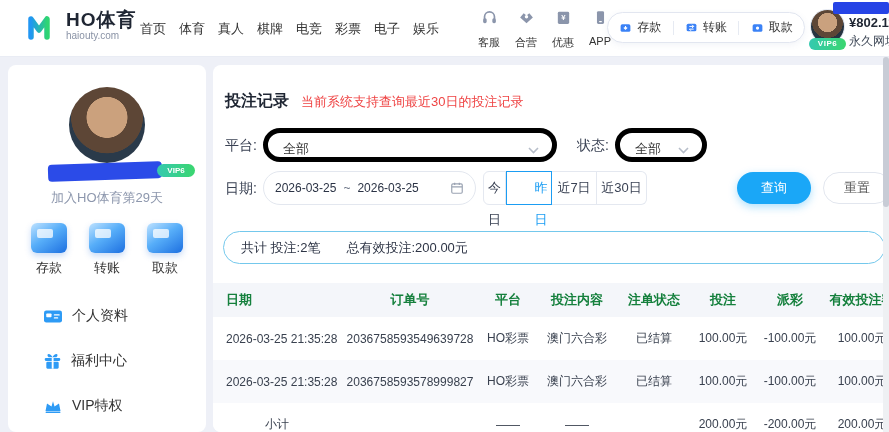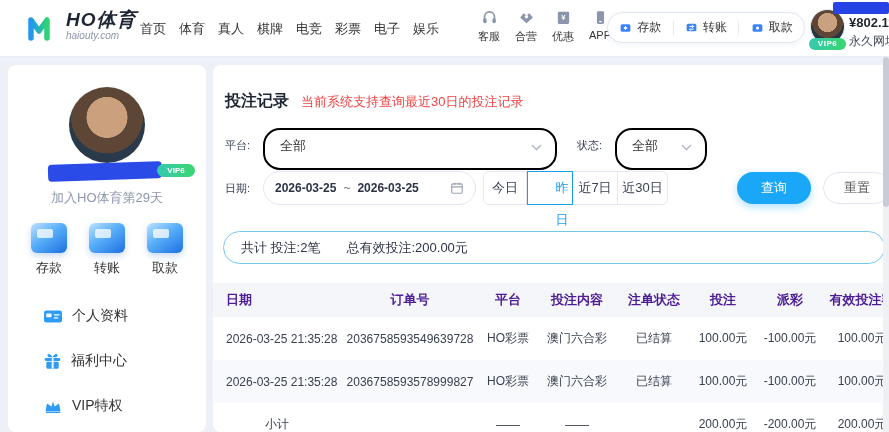--- a/index.html
+++ b/index.html
@@ -4,29 +4,29 @@
 <style>
   * { margin:0; padding:0; box-sizing:border-box; }
   html,body { width:889px; height:432px; overflow:hidden; }
   body {
     font-family:"Liberation Sans","DejaVu Sans",sans-serif;
     background:#eef0f7; color:#333; position:relative;
   }
   
   .header { position:absolute; left:0; top:0; width:889px; height:57px;
     background:#fff; border-bottom:1px solid #e9ecf4; z-index:5; }
-  .logo { position:absolute; left:26px; top:10px; display:flex; align-items:flex-end; gap:8px;font-style:italic; }
+  .logo { position:absolute; left:26px; top:10px; display:flex; align-items:center; gap:8px; }
   .logo-text .t1 { font-size:19px; font-weight:bold; color:#1f2633; line-height:20px; letter-spacing:1px; }
   .logo-text .t2 { font-size:10px; color:#8a93a6; line-height:12px; }
   .nav { position:absolute; left:140px; top:0; height:57px; display:flex; align-items:center; gap:13px;justify-content:flex-end; }
   .nav-item { font-size:13px; color:#333; cursor:pointer; white-space:nowrap; }
   .quick { position:absolute; left:474px; top:9px; display:flex; gap:7px; }
   .quick-item { width:30px; display:flex; flex-direction:column; align-items:center; cursor:pointer; }
   .quick-item .ic { width:17px; height:17px; display:block; }
-  .quick-item .lb { font-size:11px; color:#333; margin-top:3px; white-space:nowrap; }
+  .quick-item .lb { font-size:11px; color:#333; margin-top:9px; white-space:nowrap; }
   .pill { position:absolute; left:607px; top:12px; width:198px; height:31px;
     border:1px solid #e2e6f0; border-radius:16px; background:#fff;
     display:flex; align-items:center; box-shadow:0 2px 6px rgba(90,110,160,.08); }
   .pill-item { flex:1; display:flex; align-items:center; justify-content:center; gap:5px;
     font-size:12px; color:#333; cursor:pointer; white-space:nowrap; }
   .pill-div { width:1px; height:14px; background:#e6eaf2; }
   .user { position:absolute; left:810px; top:9px; display:flex; }
   .avatar { width:35px; height:35px; border-radius:50%;
     background:radial-gradient(circle at 50% 38%, #caa17e 0 36%, #5d4636 37% 58%, #263340 59%);
     border:1px solid #e3e7f0; cursor:pointer; }
@@ -60,28 +60,28 @@
   .side-action .lb { font-size:13px; color:#333; margin-top:6px; }
   .menu { position:absolute; left:36px; top:241px; }
   .menu-item { display:flex; align-items:center; gap:10px; height:20px; margin-bottom:25px; cursor:pointer; }
   .menu-item .lb { font-size:14px; color:#333; }
   
   .main { position:absolute; left:213px; top:65px; width:680px; height:367px;
     background:#fff; border-radius:8px 0 0 8px; overflow:hidden; }
   .title-row { position:absolute; left:12px; top:26px; display:flex; align-items:baseline; gap:12px; }
   .page-title { font-size:16px; font-weight:bold; color:#1f2633; }
   .page-sub { font-size:13px; color:#ef4444; }
-  .f-label { position:absolute; font-size:11px; color:#3a4254; line-height:34px; white-space:nowrap; }
-  .select { position:absolute; height:42px; border:2px solid #000000; border-radius:17px;
+  .f-label { position:absolute; font-size:14px; color:#3a4254; line-height:34px; white-space:nowrap; }
+  .select { position:absolute; height:34px; border:5px solid #000000; border-radius:17px;
     background:#fff; font-size:13px; color:#333; line-height:32px; padding-left:15px; cursor:pointer; }
   .select .chev { position:absolute; right:13px; top:14px; }
   .date-input { position:absolute; left:50px; top:106px; width:213px; height:34px;
     border:1px solid #e3e7ef; border-radius:17px; background:#fff; display:flex;
     align-items:center; padding:0 11px; gap:7px; cursor:pointer; }
-  .date-input .dv { font-size:12px; font-weight:700; color:#2b3345; white-space:nowrap; }
+  .date-input .dv { font-size:12px; font-weight:400; color:#2b3345; white-space:nowrap; }
   .date-input .tl { font-size:12px; color:#6b7385; }
   .date-input .cal { margin-left:auto; }
   .ranges { position:absolute; left:270px; top:106px; display:flex; }
   .range { height:34px; line-height:32px; text-align:center; font-size:13px; color:#3a4254;
     background:#fff; border:1px solid #e4e8f0; border-left:none; cursor:pointer; }
   .range:first-child { border-left:1px solid #e4e8f0; border-radius:6px 0 0 6px; }
   .range:last-child { border-radius:0 6px 6px 0; }
   .range.active { border:1px solid #1b9df3; color:#1b9df3; position:relative; z-index:1;padding-left:24px; }
   .btn-query { position:absolute; left:524px; top:107px; width:74px; height:32px; border:none;
     border-radius:16px; background:#1aa7f7; color:#fff; font-size:13px; cursor:pointer;
@@ -90,21 +90,21 @@
     border:1px solid #e2e6ee; border-radius:16px; background:#fff; color:#555;
     font-size:13px; cursor:pointer; font-family:inherit; }
   .summary { position:absolute; left:10px; top:166px; width:662px; height:33px;
     border:1px solid #74c8ec; border-radius:17px; background:#fff; display:flex;
     align-items:center; padding-left:17px; gap:26px; }
   .summary span { font-size:13px; color:#2e3546; font-weight:500; white-space:nowrap; }
   
   .tbl { position:absolute; left:0; top:218px; width:689px; }
   .trow { display:grid; grid-template-columns:128px 138px 58px 80px 74px 64px 70px 74px; align-items:center; }
   .thead { height:34px; background:#f4f6fa; }
-  .thead .cell { font-size:13px; font-weight:bold; color:#4c1d95; }
+  .thead .cell { font-size:13px; font-weight:bold; color:#15803d; }
   .tr { height:43px; background:#fff; }
   .tr.alt { background:#f8f9fc; }
   .cell { font-size:12px; color:#39414f; text-align:center; white-space:nowrap; overflow:hidden; }
   .cell.c1 { text-align:left; padding-left:13px; }
   .tr .cell.c1 { text-align:center; padding-left:0; }
   .tr.datarow .cell.c1 { text-align:left; padding-left:13px; }
   
   .scrollbar { position:absolute; left:883px; top:57px; width:6px; height:375px; background:#eef0f3; }
   .scroll-thumb { position:absolute; left:0; top:0; width:6px; height:150px; background:#c8ccd6; border-radius:3px; cursor:pointer; }
   svg { display:block; }
@@ -283,21 +283,21 @@
   <div class="date-input">
     <span class="dv">2026-03-25</span>
     <span class="tl">~</span>
     <span class="dv">2026-03-25</span>
     <svg class="cal" width="14" height="14" viewBox="0 0 24 24">
       <rect x="3" y="5" width="18" height="16" rx="2" stroke="#9aa3b2" stroke-width="2" fill="none"></rect>
       <path d="M3 10h18M8 3v4M16 3v4" stroke="#9aa3b2" stroke-width="2" fill="none"></path>
     </svg>
   </div>
   <div class="ranges">
-    <div class="range" style="width:44px;">今日</div>
+    <div class="range" style="width:23px;">今日</div>
     <div class="range active" style="width:46px;">昨日</div>
     <div class="range" style="width:45px;">近7日</div>
     <div class="range" style="width:50px;">近30日</div>
   </div>
   <button class="btn-query">查询</button>
   <button class="btn-reset">重置</button>
 
   <div class="summary">
     <span>共计 投注:2笔</span>
     <span>总有效投注:200.00元</span>

